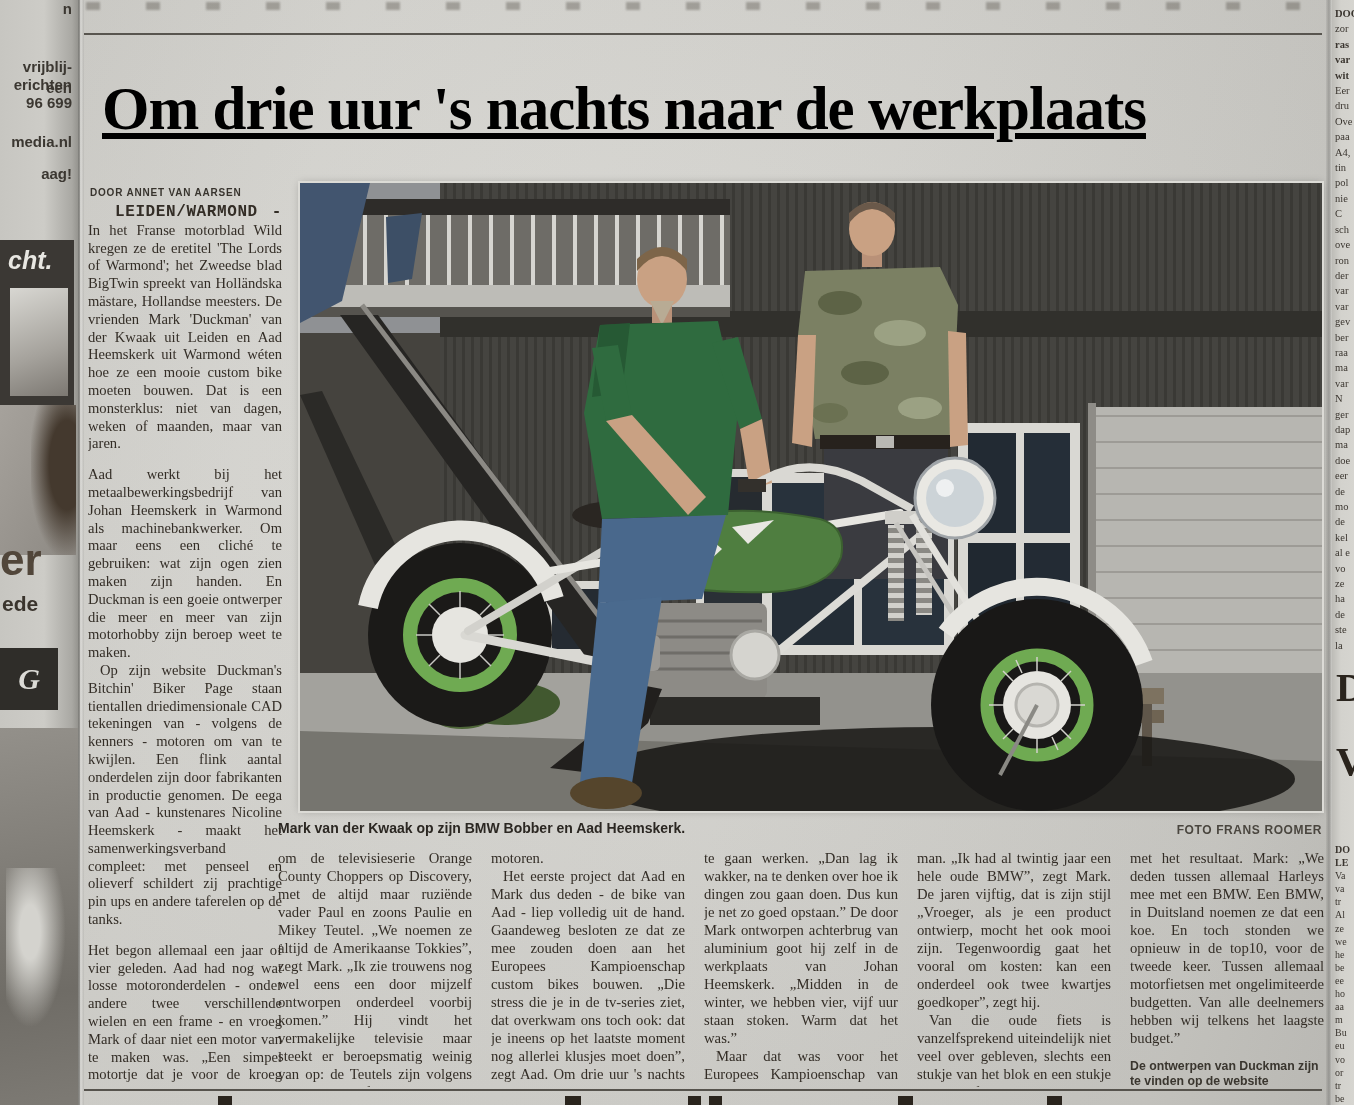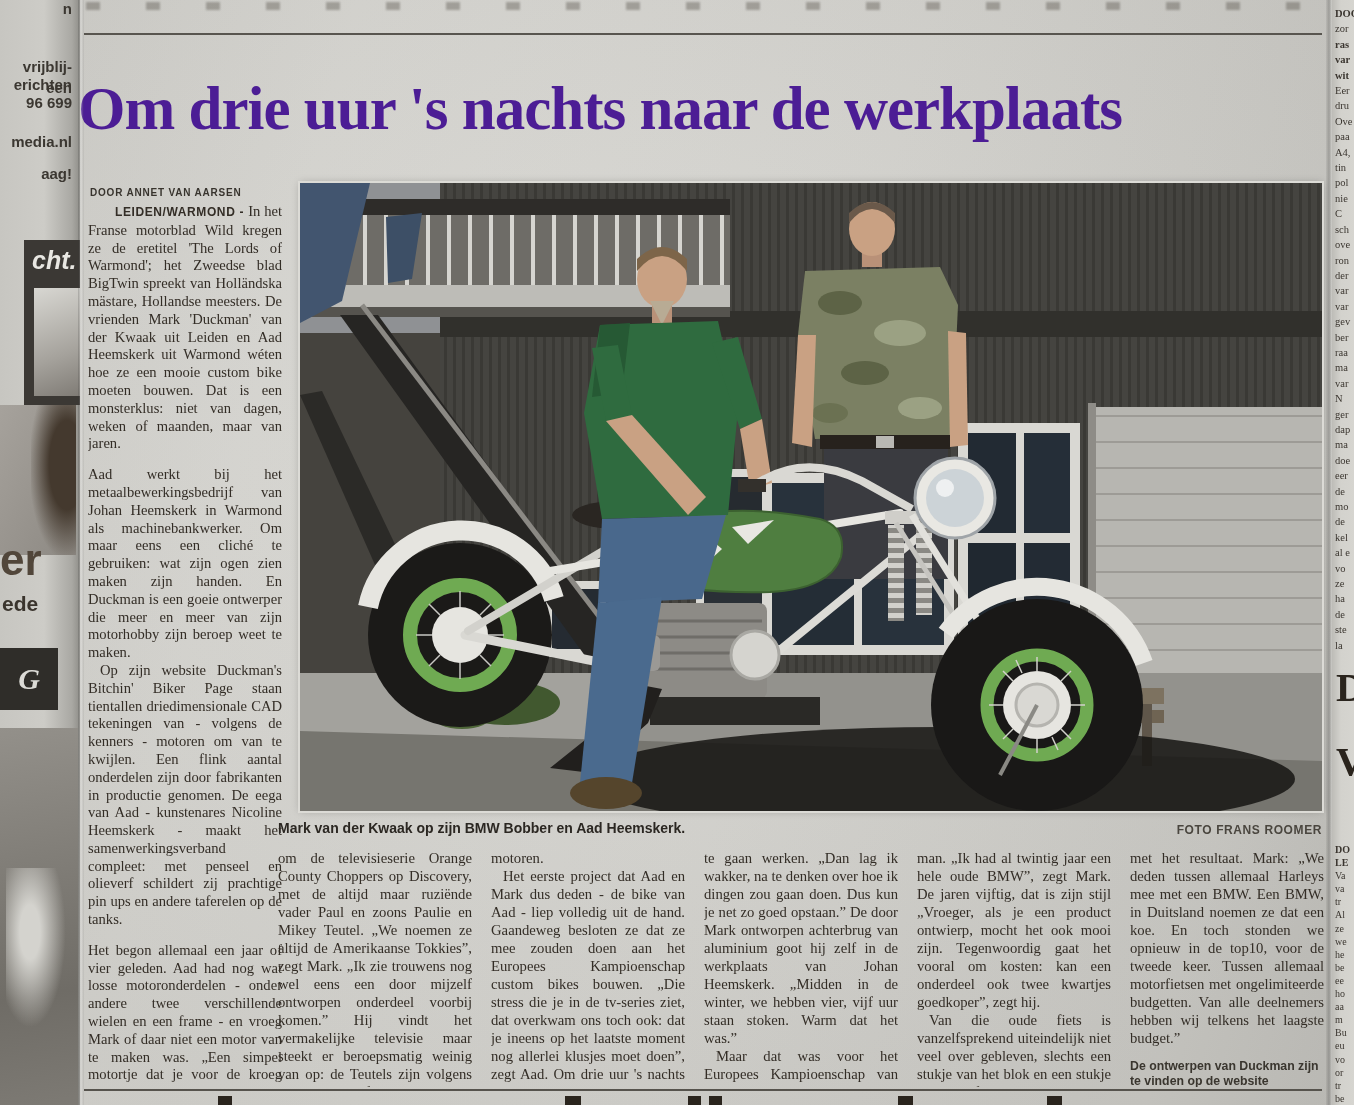--- a/index.html
+++ b/index.html
@@ -28,34 +28,34 @@
   .crease{position:absolute;pointer-events:none;}
 
   
   #top-remnant{position:absolute;left:86px;top:2px;width:1230px;height:8px;overflow:hidden;
     background:repeating-linear-gradient(90deg,rgba(70,64,56,.35) 0 14px,rgba(0,0,0,0) 14px 60px);
     filter:blur(1px);}
   #top-rule{position:absolute;left:84px;top:33px;width:1238px;height:2px;background:#58554f;}
   #kicker{position:absolute;left:94px;top:44px;
     font-family:"Liberation Sans",sans-serif;font-weight:700;font-size:22px;color:#2e2a24;
     letter-spacing:.2px;white-space:nowrap;}
-  #headline{position:absolute;left:78px;top:74px;width:1244px;
-    font-family:"Liberation Serif",serif;font-weight:700;font-size:61px;color:#4c1d95;
-    letter-spacing:-1px;white-space:nowrap;}
+  #headline{position:absolute;left:102px;top:74px;width:1244px;
+    font-family:"Liberation Serif",serif;font-weight:700;font-size:61px;color:#000000;
+    letter-spacing:-1px;white-space:nowrap;text-decoration:underline;}
 
   
   #byline{position:absolute;left:90px;top:187px;
     font-family:"Liberation Sans",sans-serif;font-weight:700;font-size:10px;
     letter-spacing:.8px;color:#38342e;}
   #intro-col{position:absolute;left:88px;top:203px;width:194px;height:882px;overflow:hidden;
     font-size:14.6px;line-height:17.8px;color:#332d26;text-align:justify;}
   #intro-col p{margin:0;}
   #intro-col p.break{margin-top:13px;}
   #intro-col p.indent{text-indent:12px;}
-  #intro-col b.lead{font-family:Liberation Sans, sans-serif;font-size:12px;letter-spacing:.6px;padding-left:27px;}
+  #intro-col b.lead{font-family:Liberation Mono, monospace;font-size:16px;letter-spacing:.6px;padding-left:27px;}
 
   
   #photo{position:absolute;left:300px;top:183px;width:1022px;height:628px;
     box-shadow:0 0 0 2px #dcdbd6, 0 0 8px rgba(0,0,0,.25);background:#45433e;}
   #caption{position:absolute;left:278px;top:820px;width:760px;
     font-family:"Liberation Sans",sans-serif;font-weight:700;font-size:14px;color:#2b2722;}
   #credit{position:absolute;left:1062px;top:823px;width:260px;text-align:right;
     font-family:"Liberation Sans",sans-serif;font-weight:700;font-size:12px;
     letter-spacing:.6px;color:#4a463f;}
 
@@ -69,21 +69,21 @@
   .bcol p.note{margin-top:12px;font-family:"Liberation Sans",sans-serif;
     font-size:12.3px;line-height:15px;font-weight:700;color:#3a362f;text-align:left;}
 
   
   #footer-rule{position:absolute;left:84px;top:1089px;width:1238px;height:2px;background:#56534d;}
   .asc{position:absolute;top:1096px;height:9px;background:#2a241d;}
 
   
   .ls-txt{position:absolute;right:8px;font-family:"Liberation Sans",sans-serif;
     font-weight:700;color:#3b3731;font-size:15px;white-space:nowrap;}
-  #ls-ad{position:absolute;left:0;top:240px;width:74px;height:165px;background:#3b3834;margin-left:24px;}
+  #ls-ad{position:absolute;left:0;top:240px;width:74px;height:165px;background:#3b3834;}
   #ls-ad .ad-word{position:absolute;left:8px;top:6px;color:#e8e7e2;
     font-family:"Liberation Sans",sans-serif;font-weight:700;font-style:italic;font-size:25px;}
   #ls-ad .ad-photo{position:absolute;left:10px;top:48px;width:58px;height:108px;
     background:linear-gradient(160deg,#d8d7d2,#a5a29c 60%,#7c7872);}
   #ls-photo1{position:absolute;left:0;top:405px;width:76px;height:150px;
     background:linear-gradient(120deg,#a6a29c,#8d8983);}
   #ls-photo1:after{content:"";position:absolute;right:0;top:0;width:45px;height:150px;
     background:radial-gradient(ellipse at 80% 40%, #44392e 35%, rgba(0,0,0,0) 75%);}
   #ls-logo{position:absolute;left:0;top:535px;
     font-family:Liberation Sans, sans-serif;font-weight:800;font-size:44px;color:#51463a;line-height:50px;}

